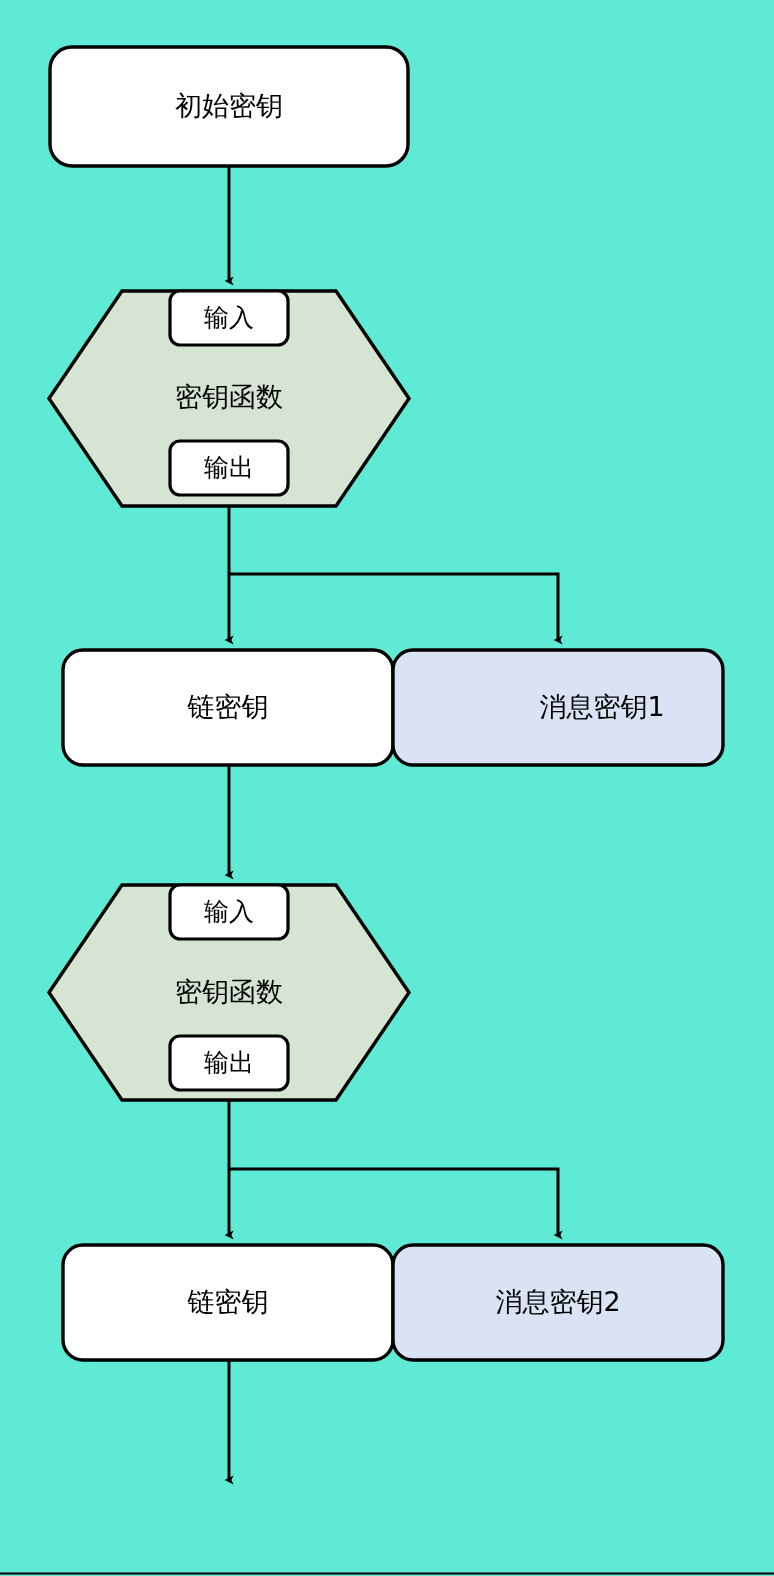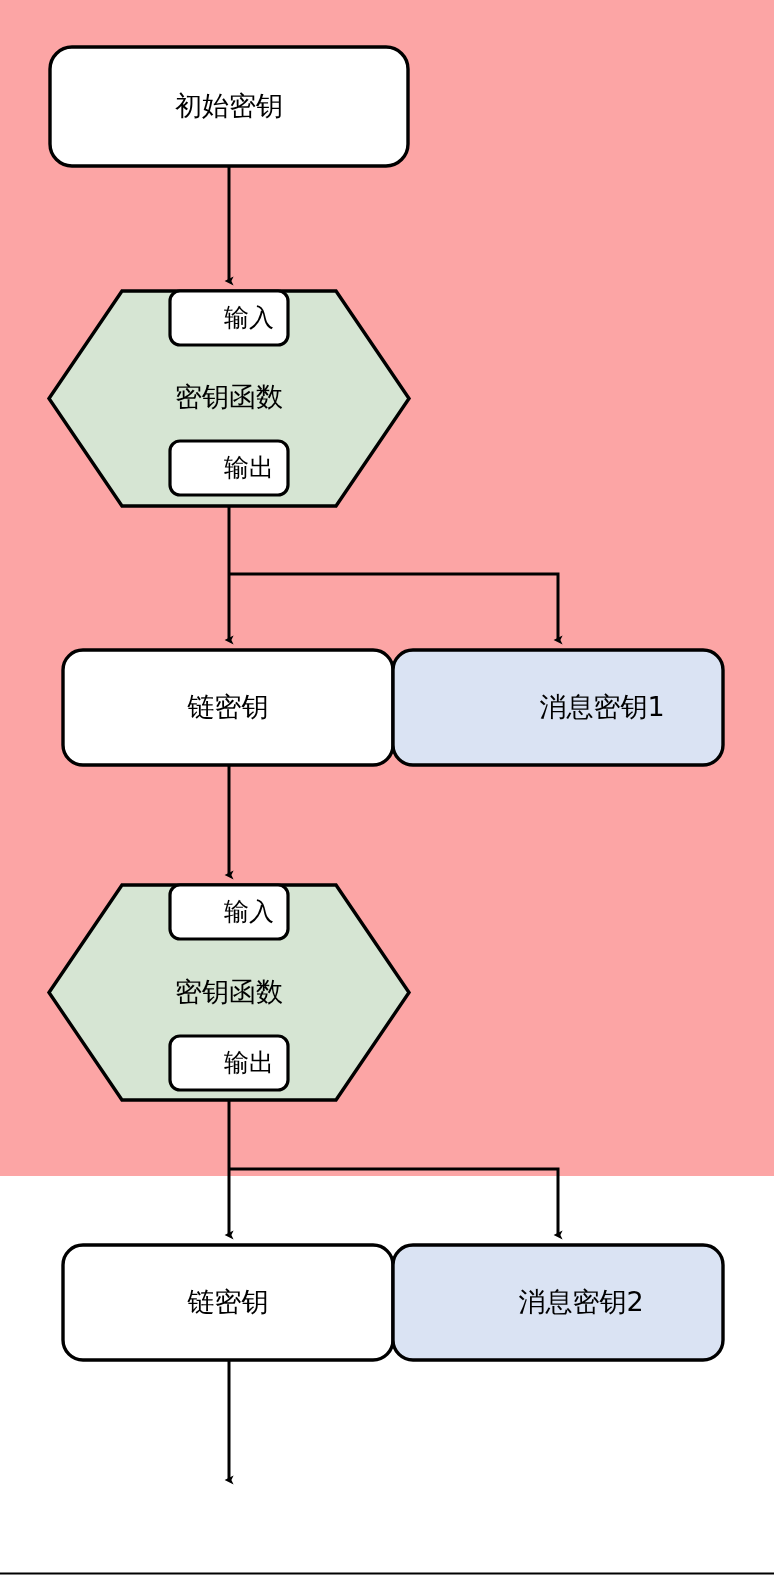--- a/index.html
+++ b/index.html
@@ -10,22 +10,22 @@
   }
   body {
     width: 774px;
     height: 1576px;
     overflow: hidden;
     font-family: "DejaVu Sans", "Liberation Sans", sans-serif;
   }
   #diagram-root {
     position: relative;
     width: 774px;
-    height: 1176px;
-    background: #fca5a5;
+    height: 1576px;
+    background: #5eead4;
   }
   #diagram-svg {
     position: absolute;
     left: 0;
     top: 0;
     width: 774px;
     height: 1576px;
   }
   .node-label {
     position: absolute;
@@ -35,21 +35,21 @@
     text-align: center;
     color: #000000;
     font-family: "DejaVu Sans", "Liberation Sans", sans-serif;
     font-weight: 400;
     line-height: 1.2;
     white-space: nowrap;
     pointer-events: none;
   }
   .lbl-main   { font-size: 27px; }
   .lbl-hex    { font-size: 27px; }
-  .lbl-io     { font-size: 25px; margin-left: 20px; }
+  .lbl-io     { font-size: 25px; }
 </style>
 </head>
 <body>
 
 <div id="diagram-root">
 
   <svg id="diagram-svg" viewBox="0 0 774 1576" xmlns="http://www.w3.org/2000/svg">
 
     <defs>
       <marker id="arrowhead" markerWidth="10" markerHeight="10" refX="5.2" refY="5" orient="auto" markerUnits="userSpaceOnUse">
@@ -117,15 +117,15 @@
   <div class="node-label lbl-main" style="left:393px; top:650px; width:330px; height:115px;padding-left:44px;">消息密钥1</div>
 
   <div class="node-label lbl-io" style="left:170px; top:885px; width:118px; height:54px;">输入</div>
 
   <div class="node-label lbl-hex" style="left:49px; top:960px; width:360px; height:64px;">密钥函数</div>
 
   <div class="node-label lbl-io" style="left:170px; top:1036px; width:118px; height:54px;">输出</div>
 
   <div class="node-label lbl-main" style="left:63px; top:1245px; width:330px; height:115px;">链密钥</div>
 
-  <div class="node-label lbl-main" style="left:393px; top:1245px; width:330px; height:115px;margin-left:23px;">消息密钥2</div>
+  <div class="node-label lbl-main" style="left:393px; top:1245px; width:330px; height:115px;">消息密钥2</div>
 
 </div>
 
 </body></html>

